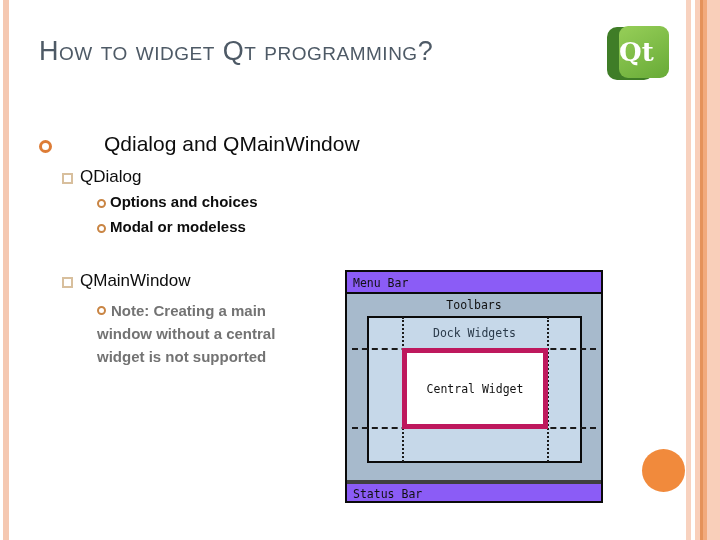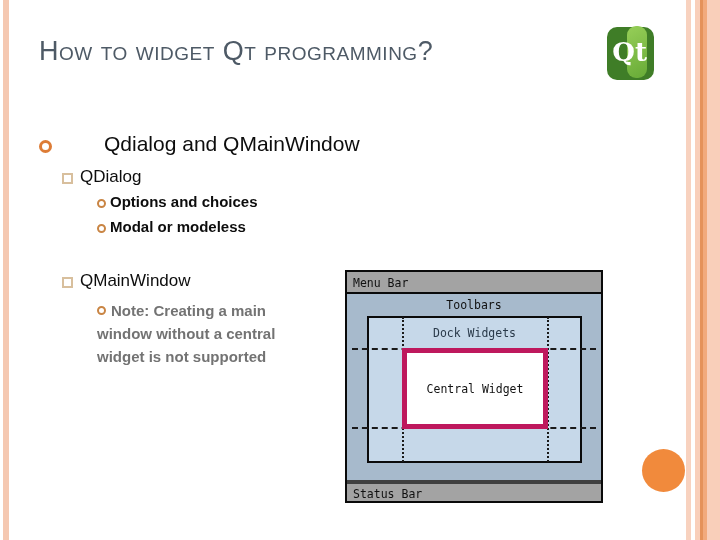--- a/index.html
+++ b/index.html
@@ -14,23 +14,23 @@
   .stripe-r2-dark { position:absolute; left:5px; top:0; width:3px; height:540px; background:#e5925a; }
   .stripe-r2-mid  { position:absolute; left:8px; top:0; width:4px; height:540px; background:#f2aa7c; }
 
   
   .title { position:absolute; left:39px; top:36px; font-size:27px; color:#4e5a66;
            font-variant:small-caps; letter-spacing:0.5px; white-space:nowrap; }
 
   
   .qt-logo { position:absolute; left:607px; top:26px; width:47px; height:54px; }
   .qt-logo .back { position:absolute; left:0; top:1px; width:100%; height:53px; background:#3f7d27; border-radius:10px; }
-  .qt-logo .face { position:absolute; left:20px; top:0; width:20px; height:52px;
+  .qt-logo .face { position:absolute; left:12px; top:0; width:50px; height:52px;
                    background:linear-gradient(150deg,#92cb55 10%,#6cae3a 90%);
-                   border-radius:9px; display:flex; align-items:center; justify-content:flex-end; }
+                   border-radius:9px; display:flex; align-items:center; justify-content:flex-start; }
   .qt-logo .face span { color:#ffffff; font-weight:bold; font-size:26px;
                         font-family:"DejaVu Serif", serif; }
 
   
   .txt { color:#0d0d0d; position:absolute; white-space:nowrap; }
   .l1-text { left:64px; top:132px; font-size:21px;margin-left:40px; }
   .l2-text { left:80px; font-size:17px; }
   .l3-text { left:110px; font-size:15px; font-weight:bold; }
 
   .ring { position:absolute; border-radius:50%; background:#ffffff; }
@@ -40,21 +40,21 @@
 
   .note-block { position:absolute; left:97px; top:299px; width:235px;
                 font-size:15px; font-weight:bold; color:#737373; line-height:23px; }
   .note-block .ring-inline { display:inline-block; width:9px; height:9px; border:2px solid #c98544;
                              border-radius:50%; margin-right:5px; vertical-align:1px; background:#fff; }
 
   
   .diagram { position:absolute; left:345px; top:270px; width:258px; height:233px;
              background:#a7bacc; border:2px solid #0a0a0a;
              font-family:"DejaVu Sans Mono", monospace; font-size:11.5px; color:#111; }
-  .band { position:absolute; left:0; width:100%; background:#a3a3a3; padding:4px 0 0 6px; }
+  .band { position:absolute; left:0; width:100%; background:#8b5cf6; padding:4px 0 0 6px; }
   .band-menu   { top:0; height:22px; border-bottom:2px solid #0a0a0a; }
   .band-status { bottom:0; height:21px; border-top:4px solid #404040; padding-top:3px; }
   .lbl-toolbars { position:absolute; top:26px; left:0; width:100%; text-align:center; }
   .dock { position:absolute; left:20px; top:44px; width:215px; height:147px;
           background:#c6d8e9; border:2px solid #0a0a0a; }
   .lbl-dock { position:absolute; top:8px; left:0; width:100%; text-align:center; color:#2a3a4a; }
   .guide { position:absolute; z-index:2; }
   .guide-h { left:5px; width:244px; height:0; border-top:2px dashed #1a1a1a; }
   .guide-h1 { top:76px; } .guide-h2 { top:155px; }
   .guide-v { top:45px; height:145px; width:0; border-left:2px dotted #1a1a1a; }

